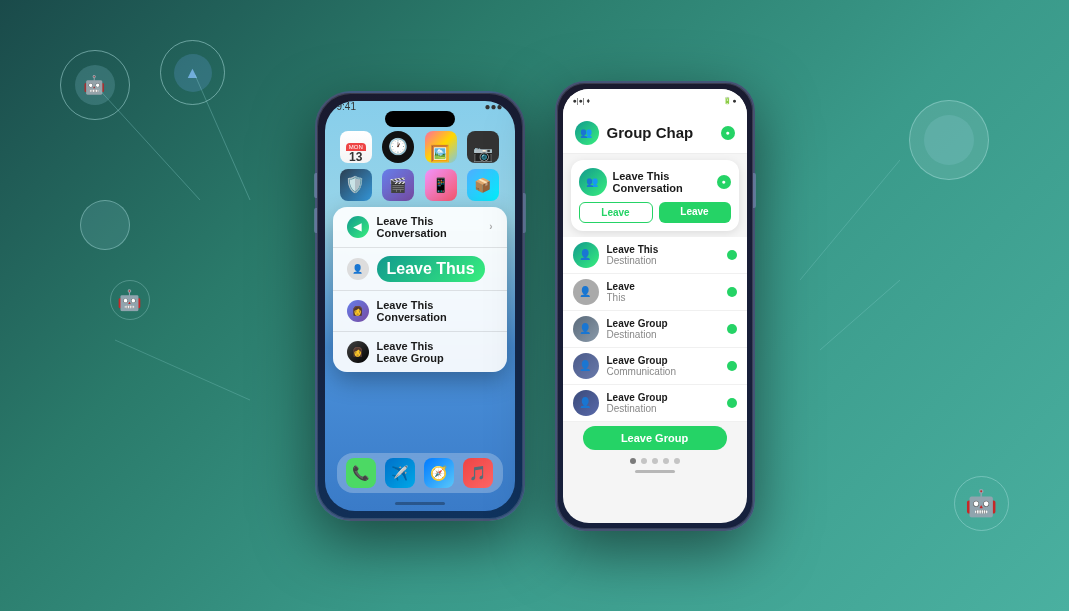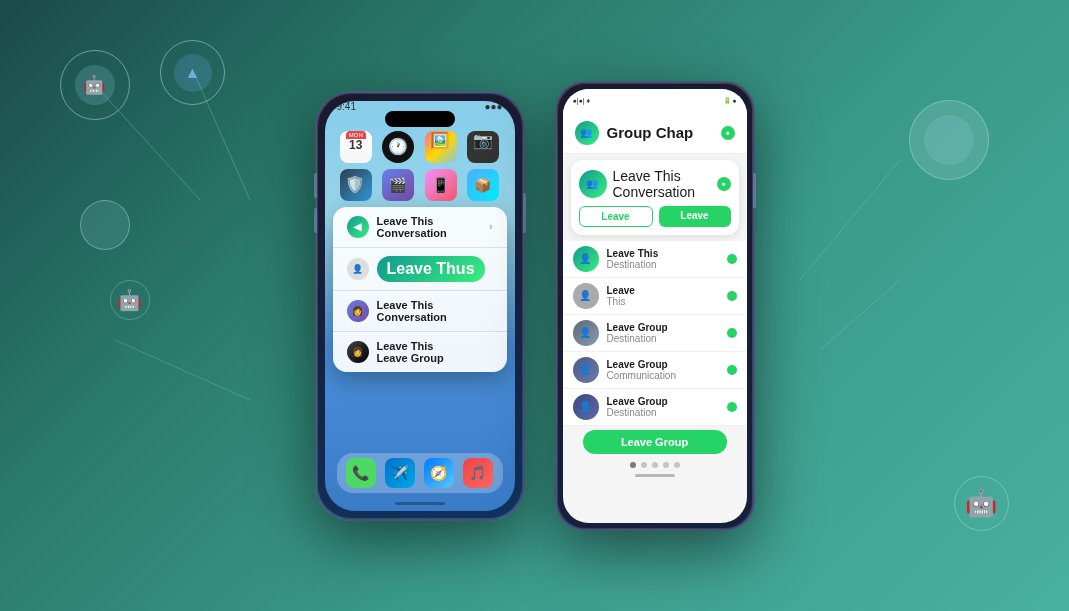--- a/index.html
+++ b/index.html
@@ -76,21 +76,21 @@
       justify-content: space-around;
       padding: 2px 10px;
       margin-bottom: 2px;
     }
 
     .app-icon {
       width: 32px;
       height: 32px;
       border-radius: 8px;
       display: flex;
-      align-items: flex-start;
+      align-items: flex-end;
       justify-content: center;
       font-size: 14px;
     }
 
     .app-icon.calendar { background: linear-gradient(#fff, #f5f5f5); color: #e44; font-size: 8px; text-align: center; }
     .app-icon.clock { background: #fff; }
     .app-icon.photos { background: linear-gradient(135deg, #ff6b9d, #ffd700, #7ec8e3); }
     .app-icon.camera { background: #333; }
 
     
@@ -228,22 +228,22 @@
       border-radius: 50%;
       background: linear-gradient(135deg, #11998e, #38ef7d);
       display: flex;
       align-items: center;
       justify-content: center;
       color: white;
       font-size: 10px;
     }
 
     .leave-card-title {
-      font-size: 14px;
-      font-weight: 400;
+      font-size: 11px;
+      font-weight: 700;
       color: #1a1a1a;
       flex: 1;
     }
 
     .leave-card-buttons {
       display: flex;
       gap: 6px;
     }
 
     .leave-btn-outline {

